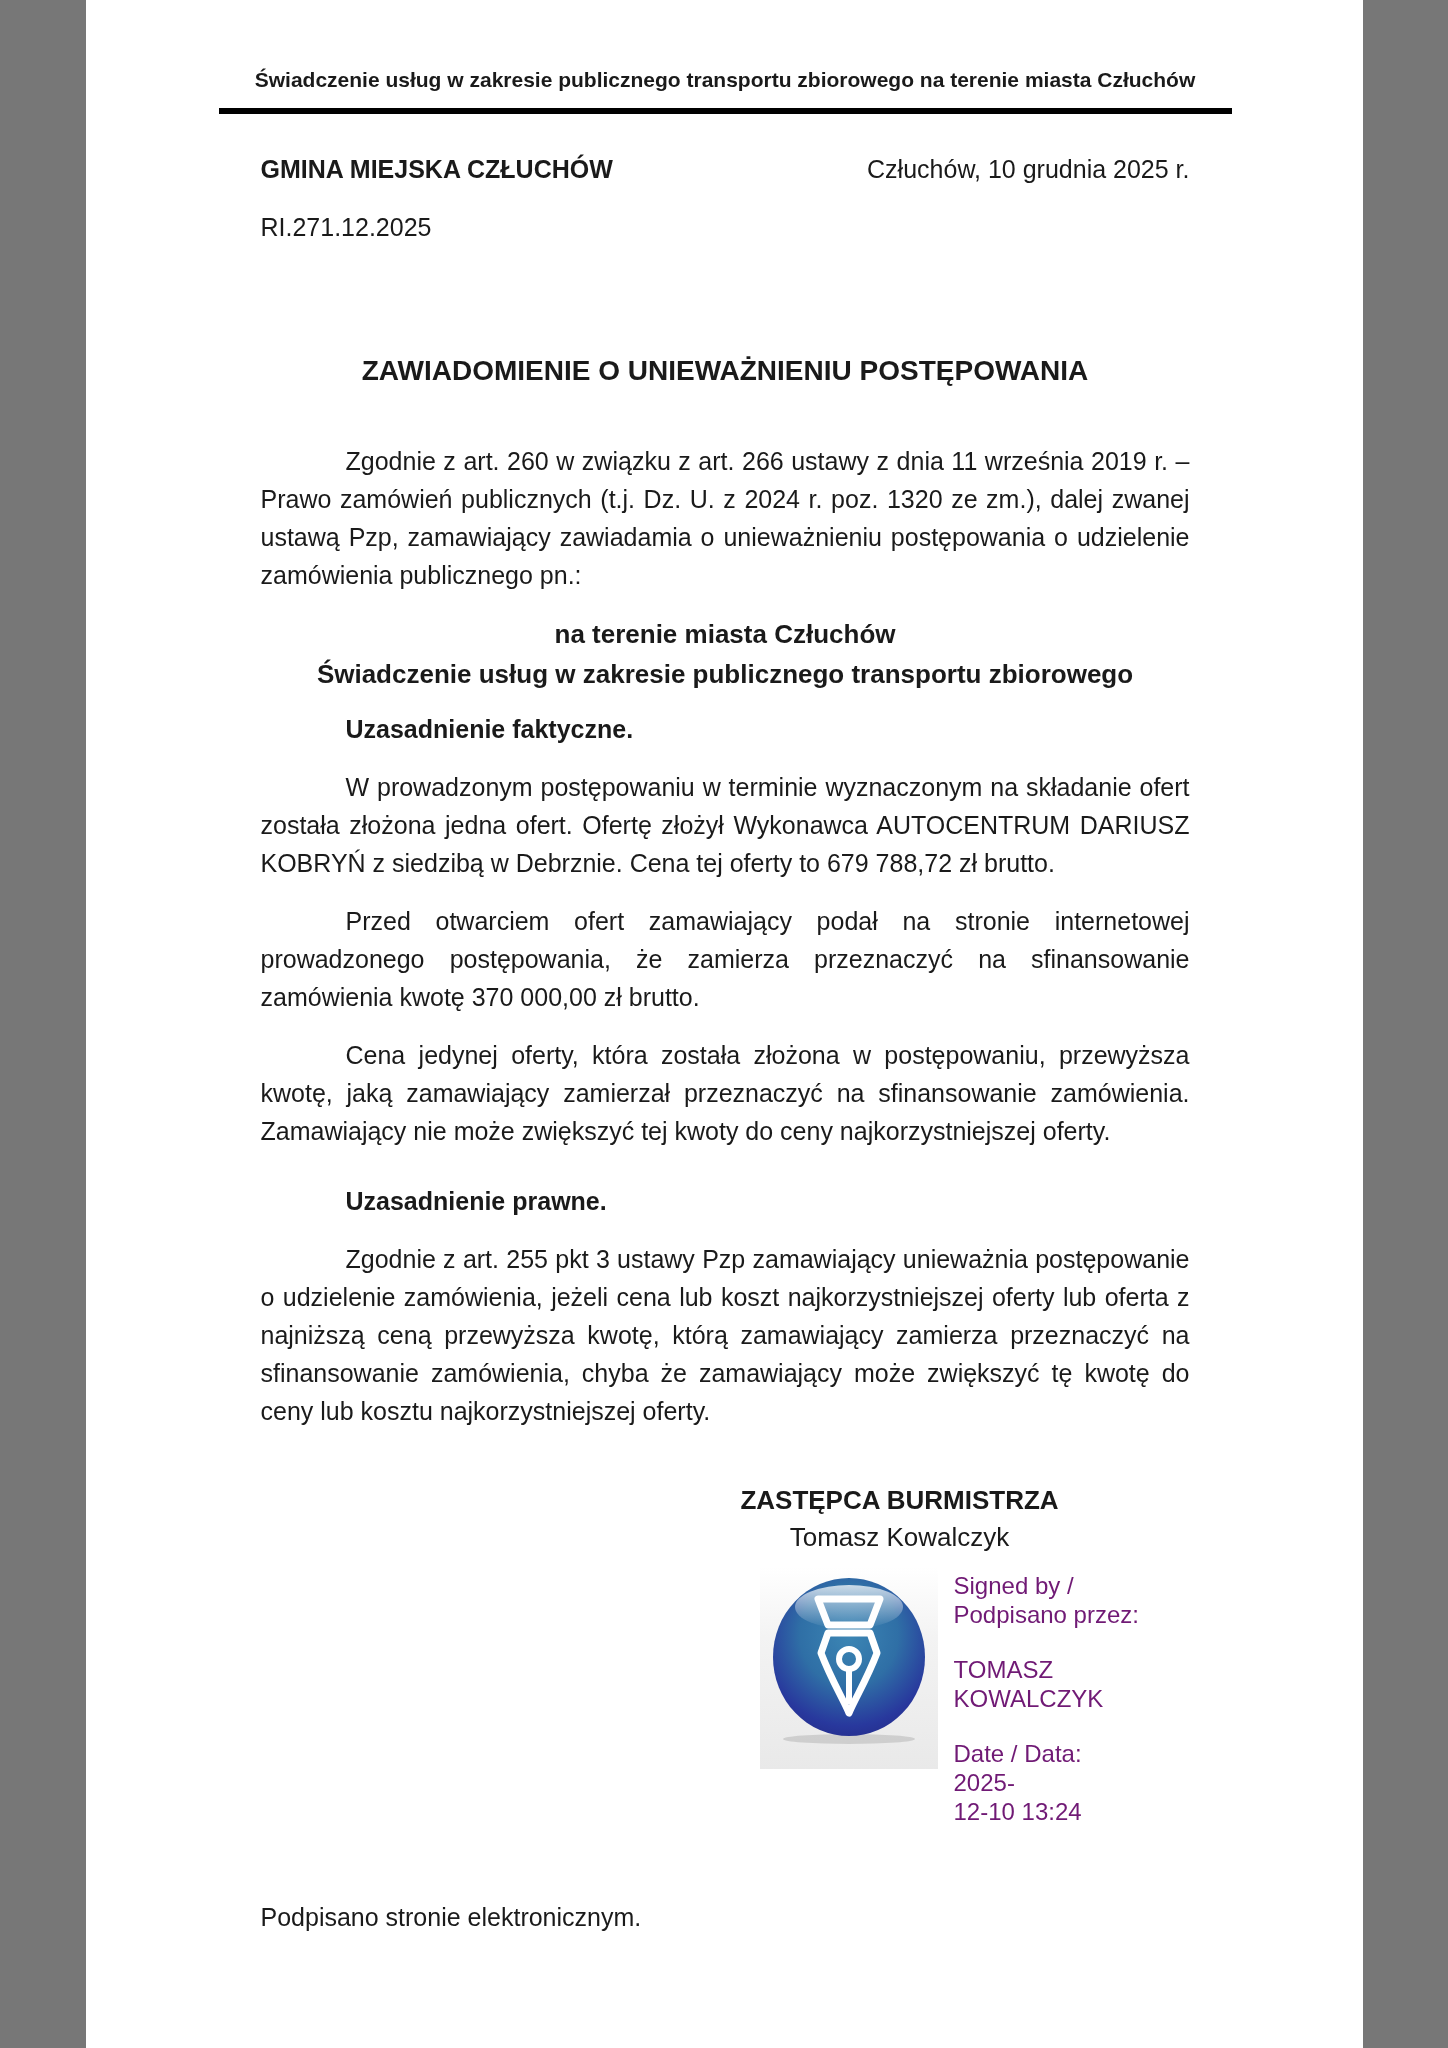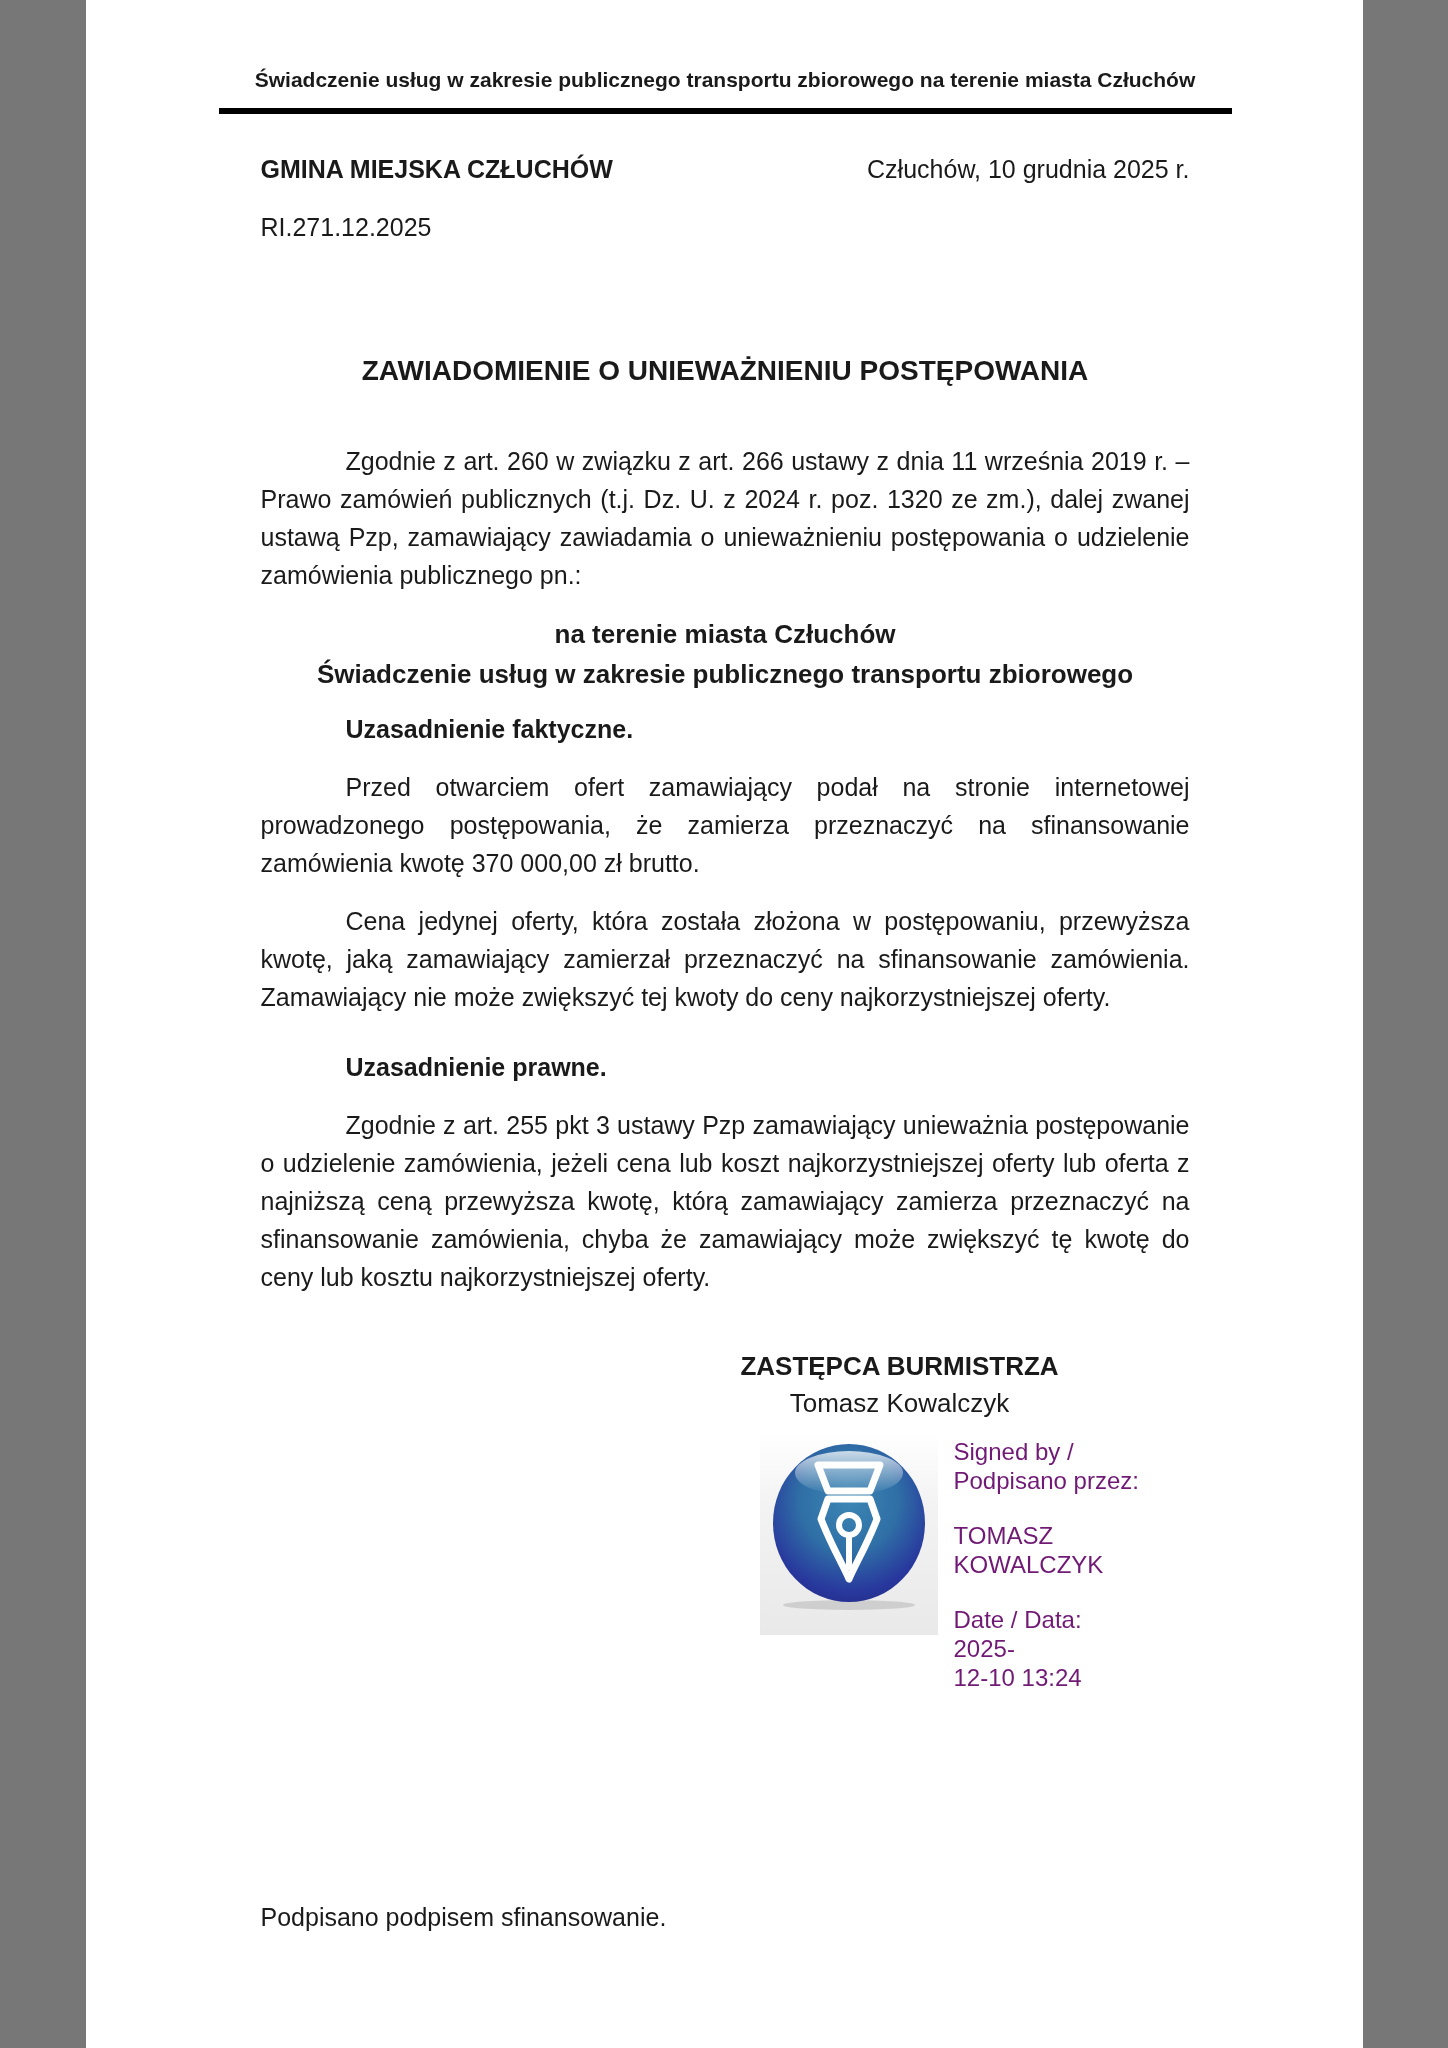--- a/index.html
+++ b/index.html
@@ -120,20 +120,21 @@
 
   <p class="body-par first-par">Zgodnie z art. 260 w związku z art. 266 ustawy z dnia 11 września 2019 r. – Prawo zamówień publicznych (t.j. Dz. U. z 2024 r. poz. 1320 ze zm.), dalej zwanej ustawą Pzp, zamawiający zawiadamia o unieważnieniu postępowania o udzielenie zamówienia publicznego pn.:</p>
 
   <div class="subject">
     <div>na terenie miasta Człuchów</div>
     <div>Świadczenie usług w zakresie publicznego transportu zbiorowego</div>
   </div>
 
   <div class="section-heading">Uzasadnienie faktyczne.</div>
 
+  <p class="body-par">W prowadzonym postępowaniu w terminie wyznaczonym na składanie ofert została złożona jedna ofert. Ofertę złożył Wykonawca AUTOCENTRUM DARIUSZ KOBRYŃ z siedzibą w Debrznie. Cena tej oferty to 679 788,72 zł brutto.</p>
   <p class="body-par">Przed otwarciem ofert zamawiający podał na stronie internetowej prowadzonego postępowania, że zamierza przeznaczyć na sfinansowanie zamówienia kwotę 370 000,00 zł brutto.</p>
   <p class="body-par">Cena jedynej oferty, która została złożona w postępowaniu, przewyższa kwotę, jaką zamawiający zamierzał przeznaczyć na sfinansowanie zamówienia. Zamawiający nie może zwiększyć tej kwoty do ceny najkorzystniejszej oferty.</p>
 
   <div class="section-heading" style="margin-top:32px;">Uzasadnienie prawne.</div>
 
   <p class="body-par">Zgodnie z art. 255 pkt 3 ustawy Pzp zamawiający unieważnia postępowanie o udzielenie zamówienia, jeżeli cena lub koszt najkorzystniejszej oferty lub oferta z najniższą ceną przewyższa kwotę, którą zamawiający zamierza przeznaczyć na sfinansowanie zamówienia, chyba że zamawiający może zwiększyć tę kwotę do ceny lub kosztu najkorzystniejszej oferty.</p>
 
   <div class="signature-block">
     <div class="sig-position">ZASTĘPCA BURMISTRZA</div>
     <div class="sig-name">Tomasz Kowalczyk</div>
@@ -168,15 +169,15 @@
         <div class="sig-gap"></div>
         <div>TOMASZ</div>
         <div>KOWALCZYK</div>
         <div class="sig-gap"></div>
         <div>Date / Data: 2025-</div>
         <div>12-10 13:24</div>
       </div>
     </div>
   </div>
 
-  <div class="footer-note">Podpisano podpisem sfinansowanie.</div>
+  <div class="footer-note">Podpisano stronie elektronicznym.</div>
 
 </div>
 
 </body></html>

